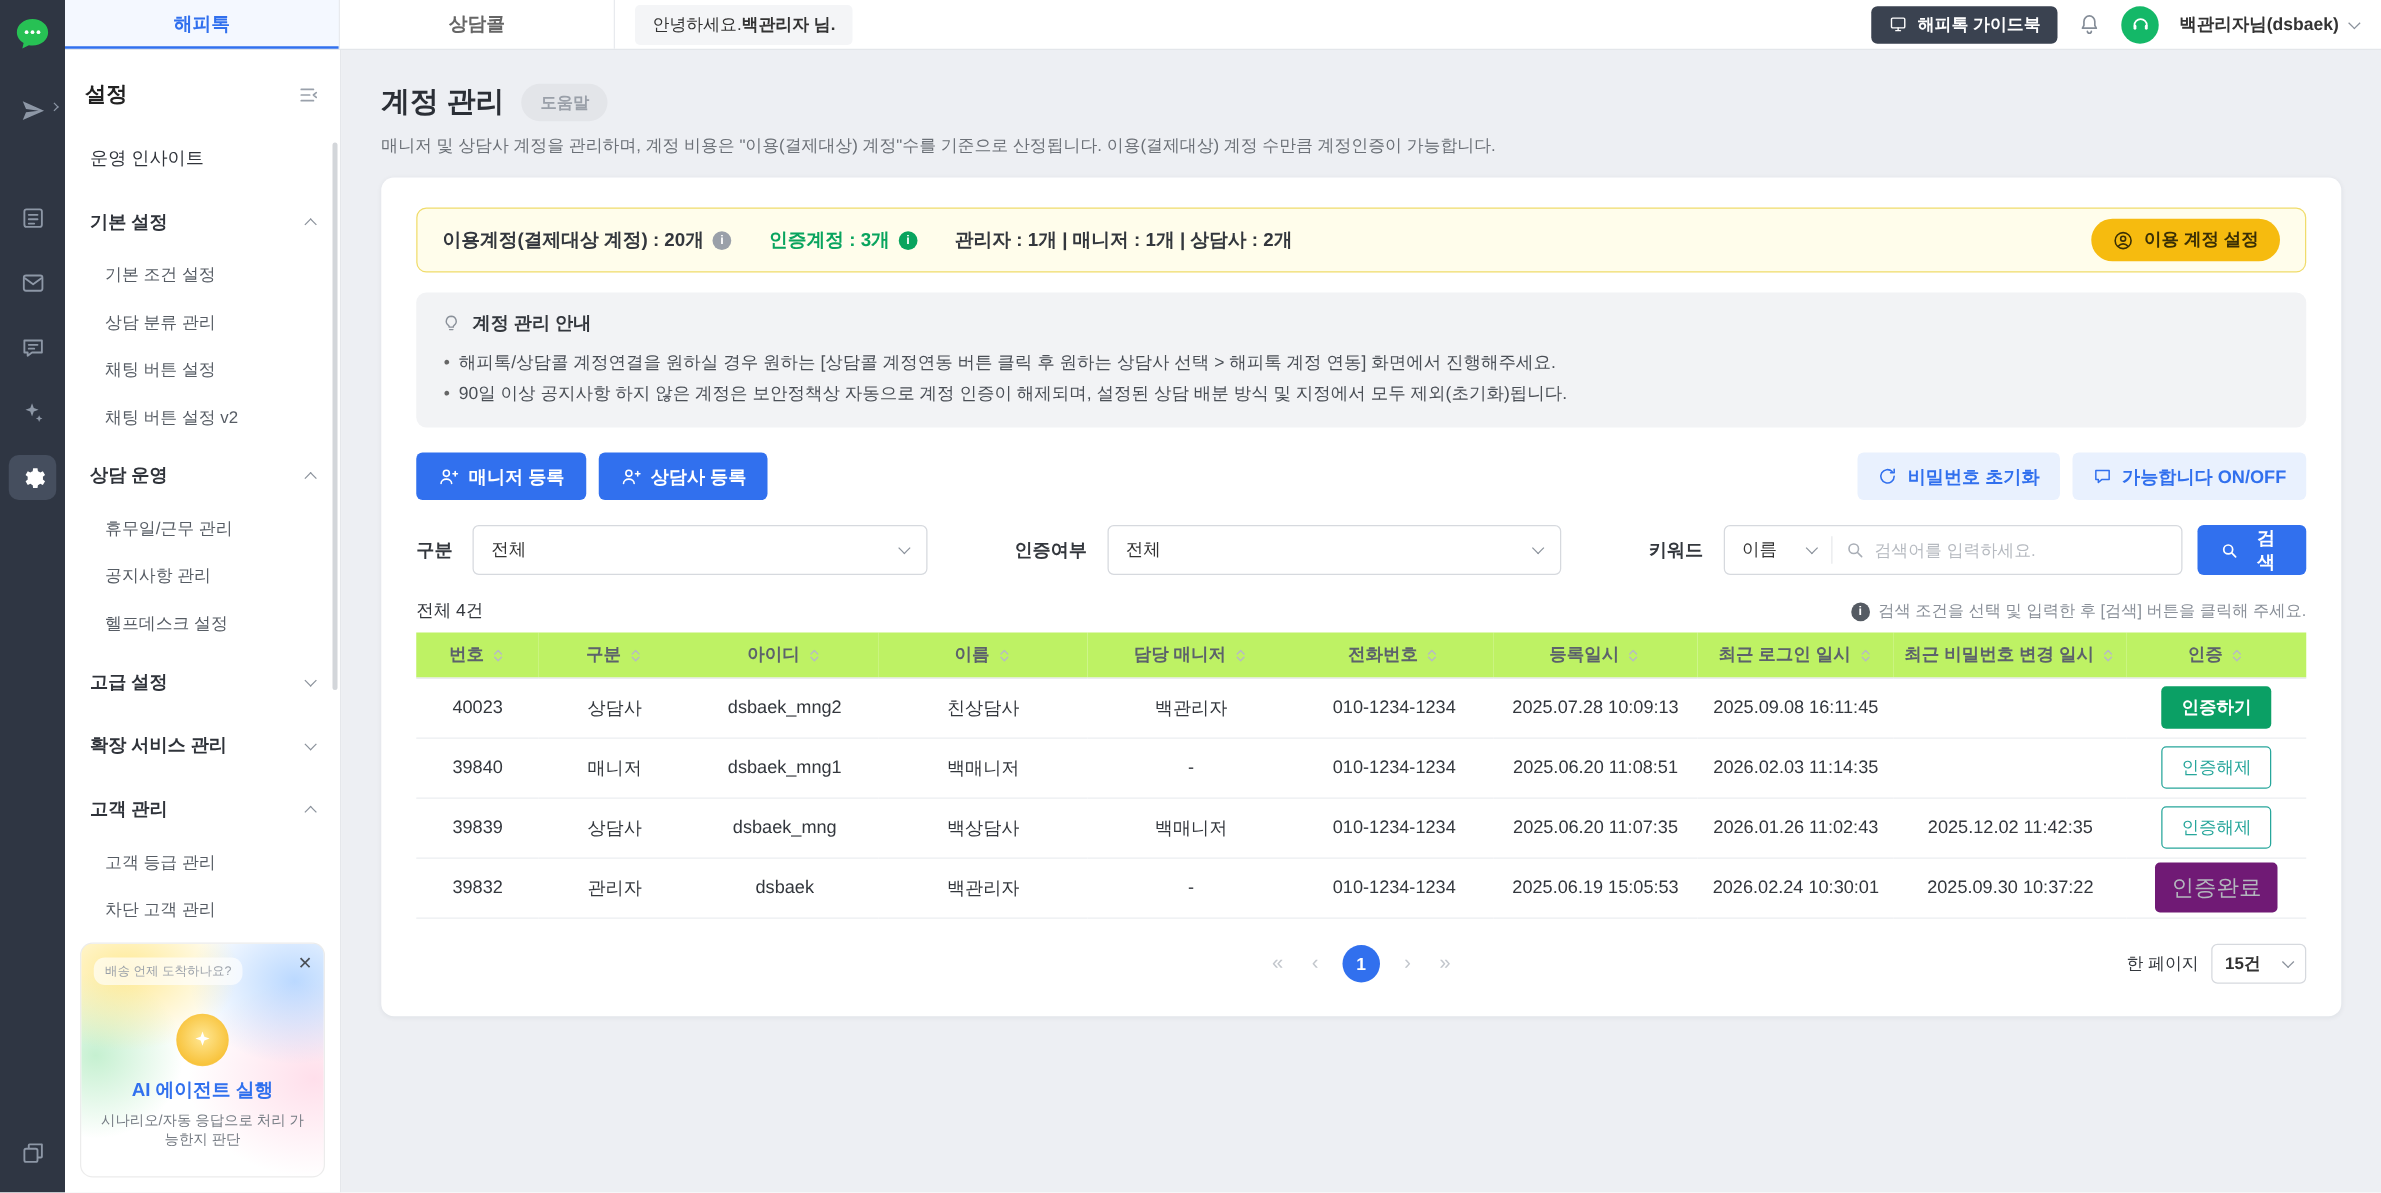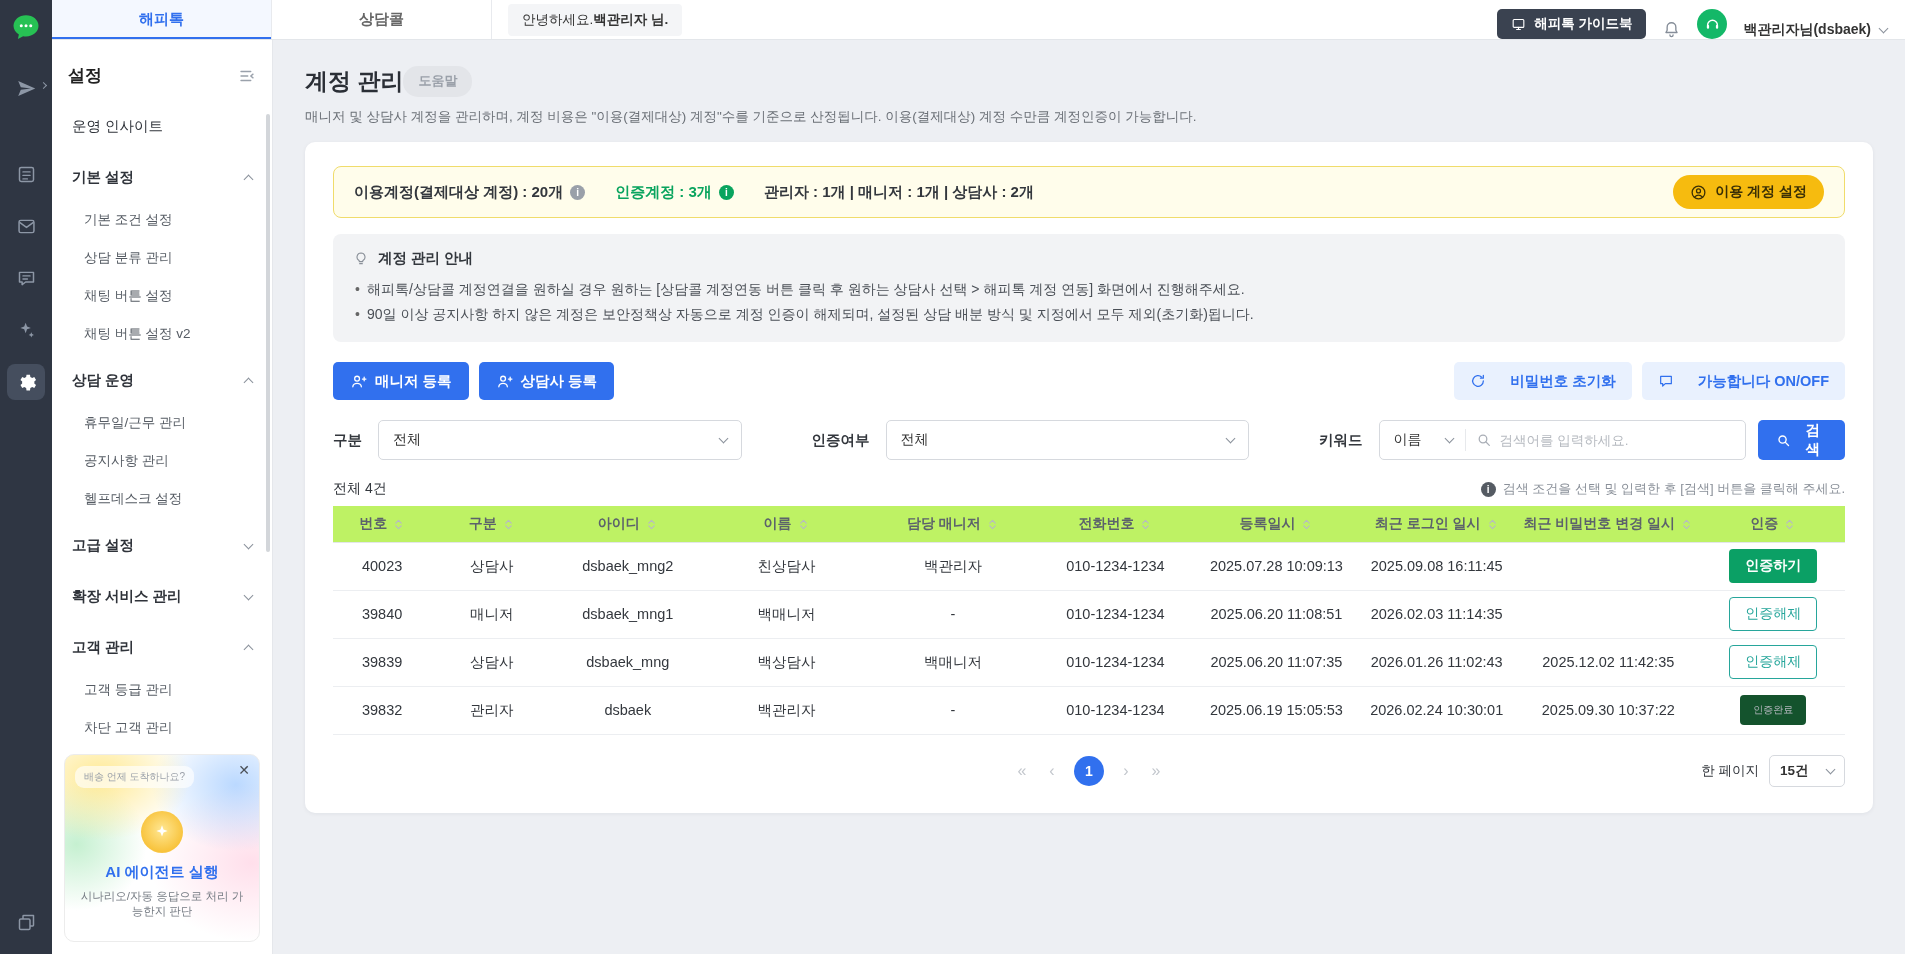--- a/index.html
+++ b/index.html
@@ -20,21 +20,21 @@
   .rail-bottom{margin-top:auto}
   .mini-chev{position:absolute;right:-1px;top:13px;width:5px;height:5px;border-right:1.5px solid #8d97a6;border-top:1.5px solid #8d97a6;transform:rotate(45deg)}
 
   
   .right-col{flex:1;display:flex;flex-direction:column;min-width:0}
   .topbar{height:40px;background:#fff;border-bottom:1px solid #e3e6ea;display:flex;align-items:stretch;flex-shrink:0}
   .tab{width:220px;display:flex;align-items:center;justify-content:center;font-size:15px;font-weight:600;color:#666;border-right:1px solid #e8eaee}
   .tab.active{color:#3170ee;background:#f4f8ff;box-shadow:inset 0 -2px 0 #3170ee}
   .greeting{align-self:center;margin-left:16px;background:#f4f5f7;border-radius:4px;padding:7px 14px;font-size:13.5px;color:#333;white-space:nowrap}
   .greeting strong{font-weight:700}
-  .topbar-right{margin-left:auto;display:flex;align-items:flex-end;gap:16px;padding-right:18px}
+  .topbar-right{margin-left:auto;display:flex;align-items:center;gap:16px;padding-right:18px}
   .guidebook{background:#3a4250;color:#fff;border:none;border-radius:5px;height:30px;padding:0 14px;font-size:13.5px;font-weight:600;display:flex;align-items:center;gap:8px}
   .icon-btn{background:none;border:none;color:#858d98;display:flex;align-items:center}
   .headset-badge{width:30px;height:30px;border-radius:50%;background:#14b868;display:flex;align-items:center;justify-content:center;color:#fff}
   .user-menu{display:flex;align-items:center;gap:9px;font-size:14px;font-weight:600;color:#333;white-space:nowrap}
 
   .chev{display:inline-block;width:7px;height:7px;border-right:1.6px solid #8a919b;border-bottom:1.6px solid #8a919b}
   .chev.down{transform:rotate(45deg);margin-top:-3px}
   .chev.up{transform:rotate(225deg);margin-top:4px}
 
   
@@ -59,21 +59,21 @@
       radial-gradient(140px 110px at 96% 58%, rgba(255,175,205,.4), transparent 72%),
       #ffffff}
   .ai-close{position:absolute;top:7px;right:9px;background:none;border:none;font-size:14px;color:#4a4f56}
   .ai-bubble{position:absolute;top:11px;left:10px;background:rgba(255,255,255,.65);border-radius:9px;padding:4px 9px;font-size:10px;color:#9aa0a9;white-space:nowrap}
   .ai-spark{width:42px;height:42px;border-radius:50%;margin:56px auto 10px;background:radial-gradient(circle at 50% 45%, #ffe793, #f8c33c 70%, rgba(248,195,60,.15));display:flex;align-items:center;justify-content:center}
   .ai-title{font-size:15px;font-weight:700;color:#3170ee}
   .ai-sub{margin-top:7px;padding:0 12px;font-size:11.5px;color:#757b83}
 
   
   .content{flex:1;padding:26px 32px;overflow:hidden;min-width:0}
-  .page-head{display:flex;}
+  .page-head{display:flex;align-items:center;gap:14px}
   .page-title{font-size:23px;font-weight:700;color:#2b2f36}
   .help-badge{background:#e3e5e9;color:#9aa0a9;font-size:13px;font-weight:600;padding:6px 15px;border-radius:15px}
   .page-desc{margin-top:11px;font-size:13.5px;color:#6b7077}
 
   .card{margin-top:16px;background:#fff;border-radius:10px;padding:24px 28px;box-shadow:0 1px 4px rgba(20,30,50,.06)}
 
   .summary-bar{display:flex;align-items:center;background:#fffdeb;border:1px solid #f0dc6b;border-radius:8px;padding:7px 20px;min-height:52px}
   .summary-item{display:flex;align-items:center;gap:7px;margin-right:30px;font-size:15px;font-weight:700;color:#33373d;white-space:nowrap}
   .summary-item.verified{color:#09a45e}
   .info{width:15px;height:15px;border-radius:50%;background:#9aa0a9;color:#fff;font-size:10px;font-weight:700;display:inline-flex;align-items:center;justify-content:center;flex-shrink:0}
@@ -82,21 +82,21 @@
   .usage-btn{margin-left:auto;background:#f6bb0f;border:none;border-radius:17px;height:34px;padding:0 17px;display:flex;align-items:center;gap:8px;font-size:14px;font-weight:700;color:#3a2f05;white-space:nowrap}
 
   .guide-box{margin-top:16px;background:#f2f3f5;border-radius:8px;padding:15px 20px}
   .guide-title{display:flex;align-items:center;gap:9px;font-size:14.5px;font-weight:700;color:#33373d;margin-bottom:9px}
   .guide-box ul{list-style:none}
   .guide-box li{font-size:14px;color:#4a4f56;line-height:1.8;position:relative;padding-left:14px}
   .guide-box li::before{content:"•";position:absolute;left:2px;color:#666}
 
   .actions-row{display:flex;align-items:center;gap:10px;margin-top:20px}
   .btn-primary{background:#3170ee;color:#fff;border:none;border-radius:5px;height:38px;padding:0 17px;font-size:14.5px;font-weight:700;display:flex;align-items:center;gap:8px}
-  .btn-soft{background:#e9f1fe;color:#3170ee;border:none;border-radius:5px;height:38px;padding:0 16px;font-size:14.5px;font-weight:700;display:flex;align-items:center;gap:24px}
+  .btn-soft{background:#e9f1fe;color:#3170ee;border:none;border-radius:5px;height:38px;padding:0 16px;font-size:14.5px;font-weight:700;display:flex;align-items:center;gap:8px}
   .spacer{flex:1}
 
   .filter-row{display:flex;align-items:center;margin-top:20px}
   .f-label{font-size:14.5px;font-weight:700;color:#33373d;margin-right:16px;white-space:nowrap}
   .select{height:40px;border:1px solid #d6d9de;border-radius:5px;background:#fff;display:flex;align-items:center;justify-content:space-between;padding:0 14px;font-size:14px;color:#333;width:368px;margin-right:70px}
   .keyword-box{height:40px;border:1px solid #d6d9de;border-radius:5px;background:#fff;display:flex;align-items:center;width:372px}
   .kw-select{display:flex;align-items:center;gap:24px;padding:0 12px 0 14px;font-size:14px;color:#333}
   .kw-div{width:1px;height:22px;background:#e7e9ec}
   .kw-mag{color:#a9aeb6;margin-left:10px;display:flex}
   .keyword-box input{border:none;outline:none;flex:1;min-width:0;font-size:13.5px;padding:0 10px 0 8px;color:#333;font-family:inherit;background:transparent}
@@ -117,21 +117,21 @@
   th:nth-child(4),td:nth-child(4){width:11%}
   th:nth-child(5),td:nth-child(5){width:11%}
   th:nth-child(6),td:nth-child(6){width:10.5%}
   th:nth-child(7),td:nth-child(7){width:10.8%}
   th:nth-child(8),td:nth-child(8){width:10.4%}
   th:nth-child(9),td:nth-child(9){width:12.3%}
   th:nth-child(10),td:nth-child(10){width:9.5%}
   .sort-icon{display:inline-flex;color:#b7bbc2}
   .status-action{background:#0ba065;color:#fff;border:none;border-radius:4px;padding:8px 16px;font-size:14px;font-weight:700}
   .status-outline{background:#fff;color:#27a69b;border:1px solid #27a69b;border-radius:4px;padding:7px 15px;font-size:14px}
-  .status-done{background:#14532d;color:#b3b7bd;border:none;border-radius:4px;padding:8px 13px;font-size:10px}
+  .status-done{background:#701a75;color:#b3b7bd;border:none;border-radius:4px;padding:8px 13px;font-size:18px}
 
   .pagination-row{position:relative;margin-top:18px;height:36px;display:flex;align-items:center;justify-content:center;gap:2px}
   .page-btn{background:none;border:none;color:#c3c7cd;font-size:16px;width:28px;height:28px;display:flex;align-items:center;justify-content:center}
   .page-current{width:30px;height:30px;border-radius:50%;background:#3170ee;color:#fff;font-size:14px;font-weight:600;display:flex;align-items:center;justify-content:center;margin:0 6px;border:none}
   .per-page{position:absolute;right:0;top:2px;display:flex;align-items:center;gap:10px;font-size:13.5px;color:#33373d}
   .select.small{width:76px;height:32px;margin:0;padding:0 10px;font-size:13.5px;font-weight:700}
 </style>
 </head>
 <body>
 

